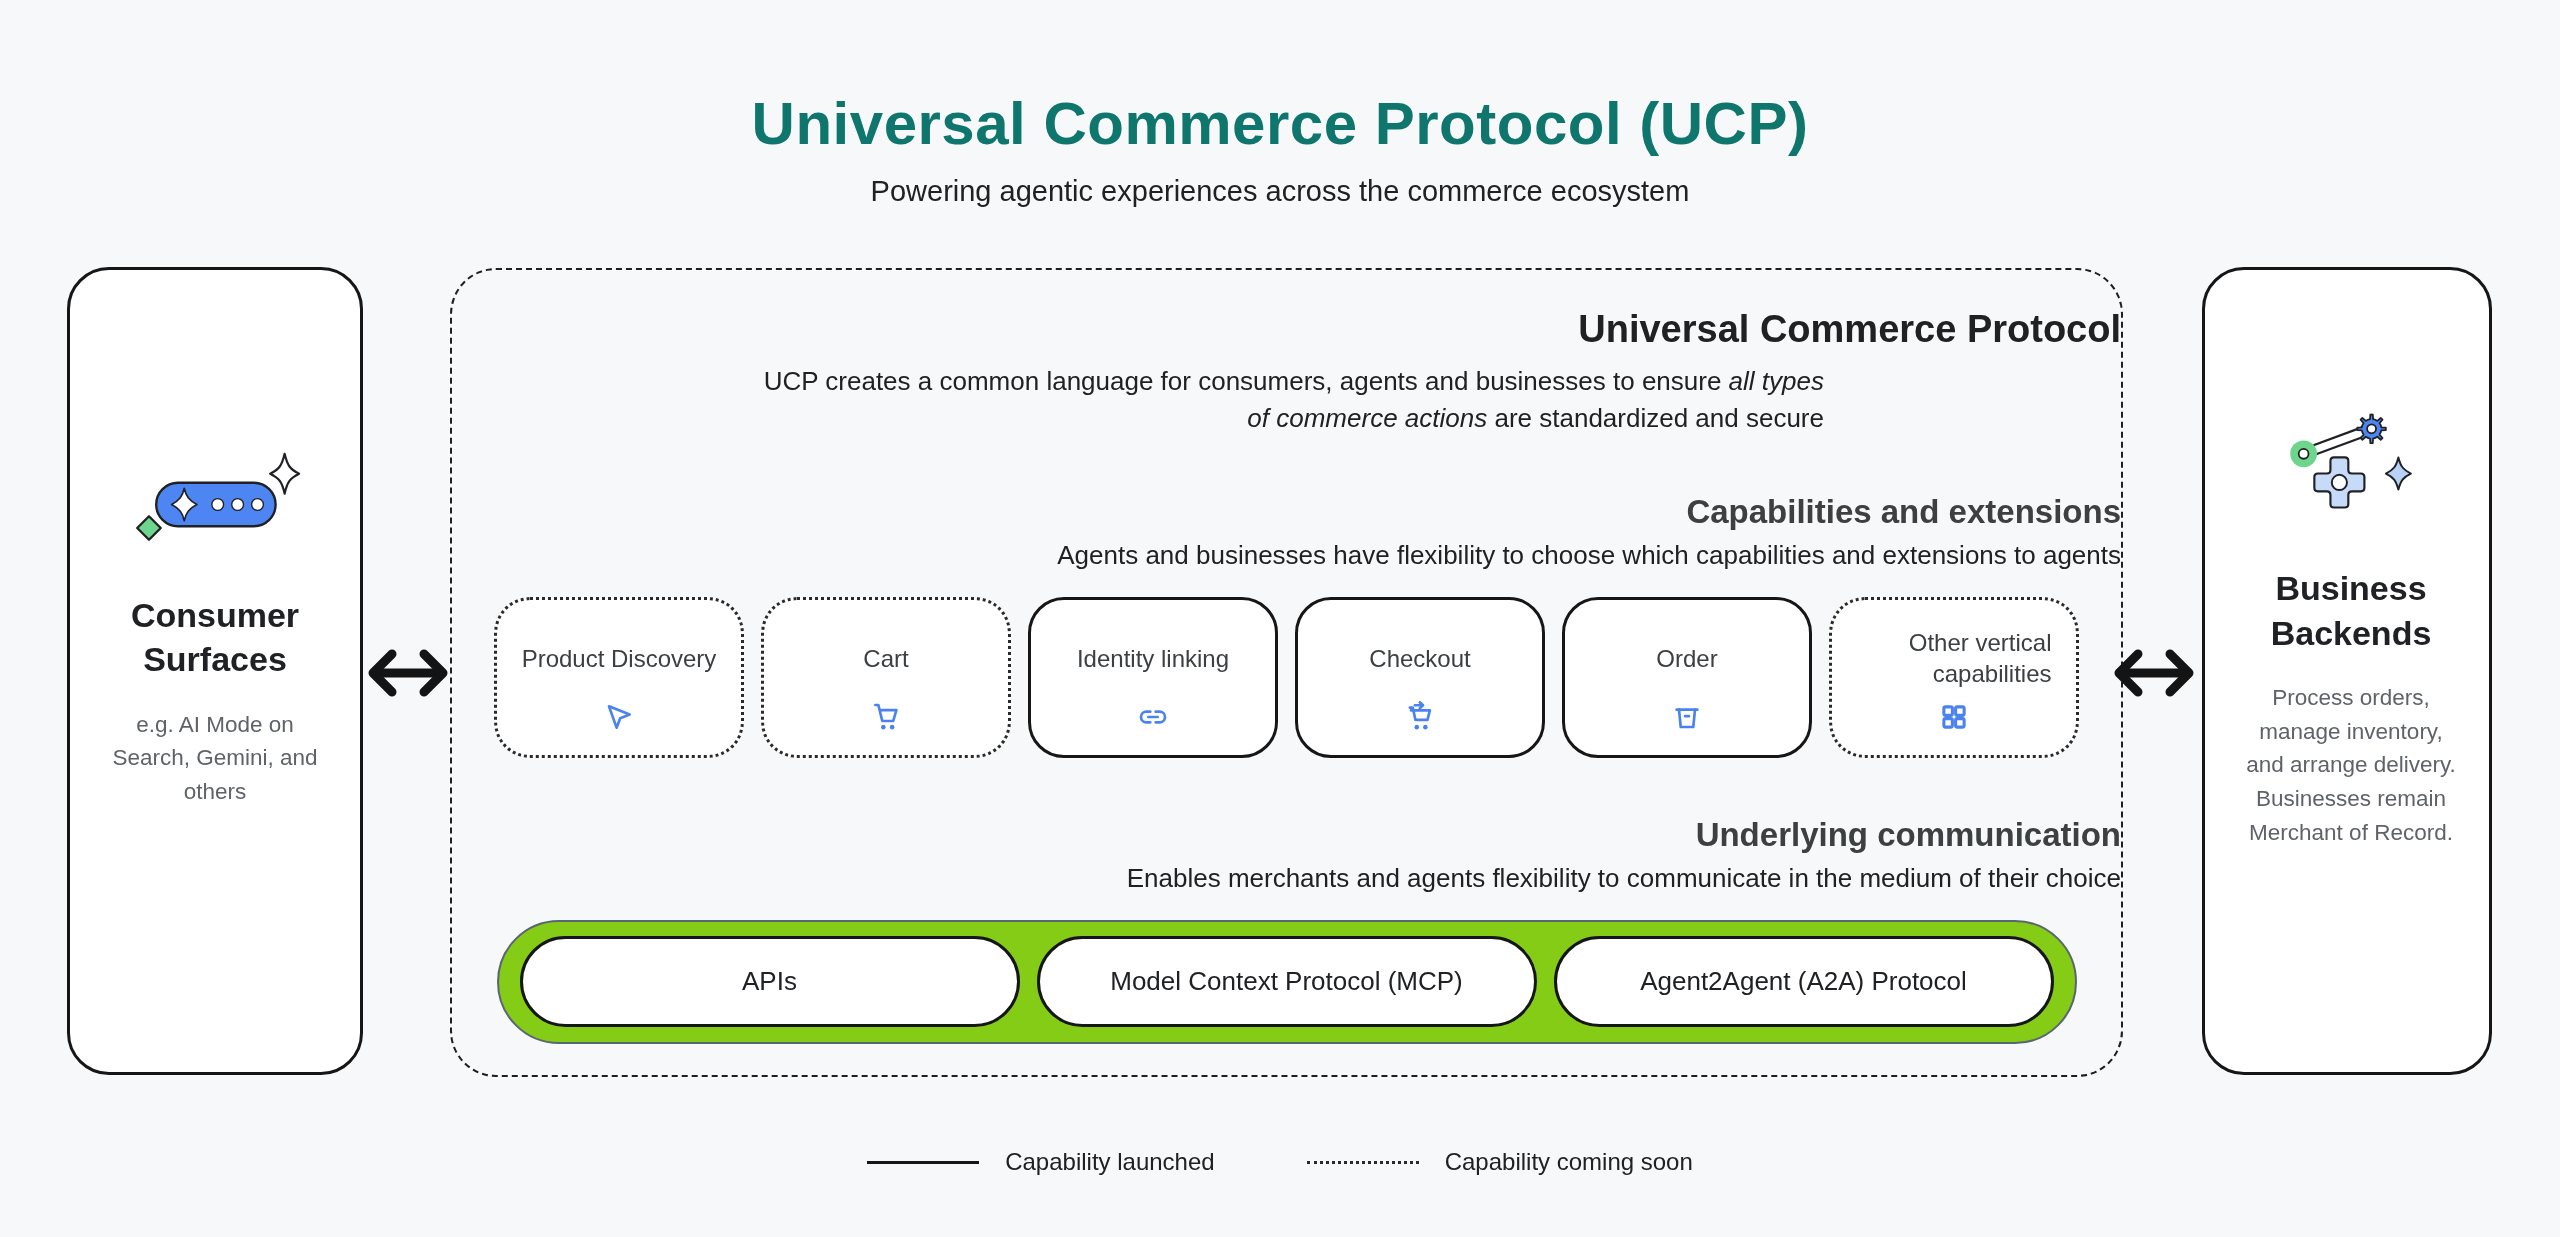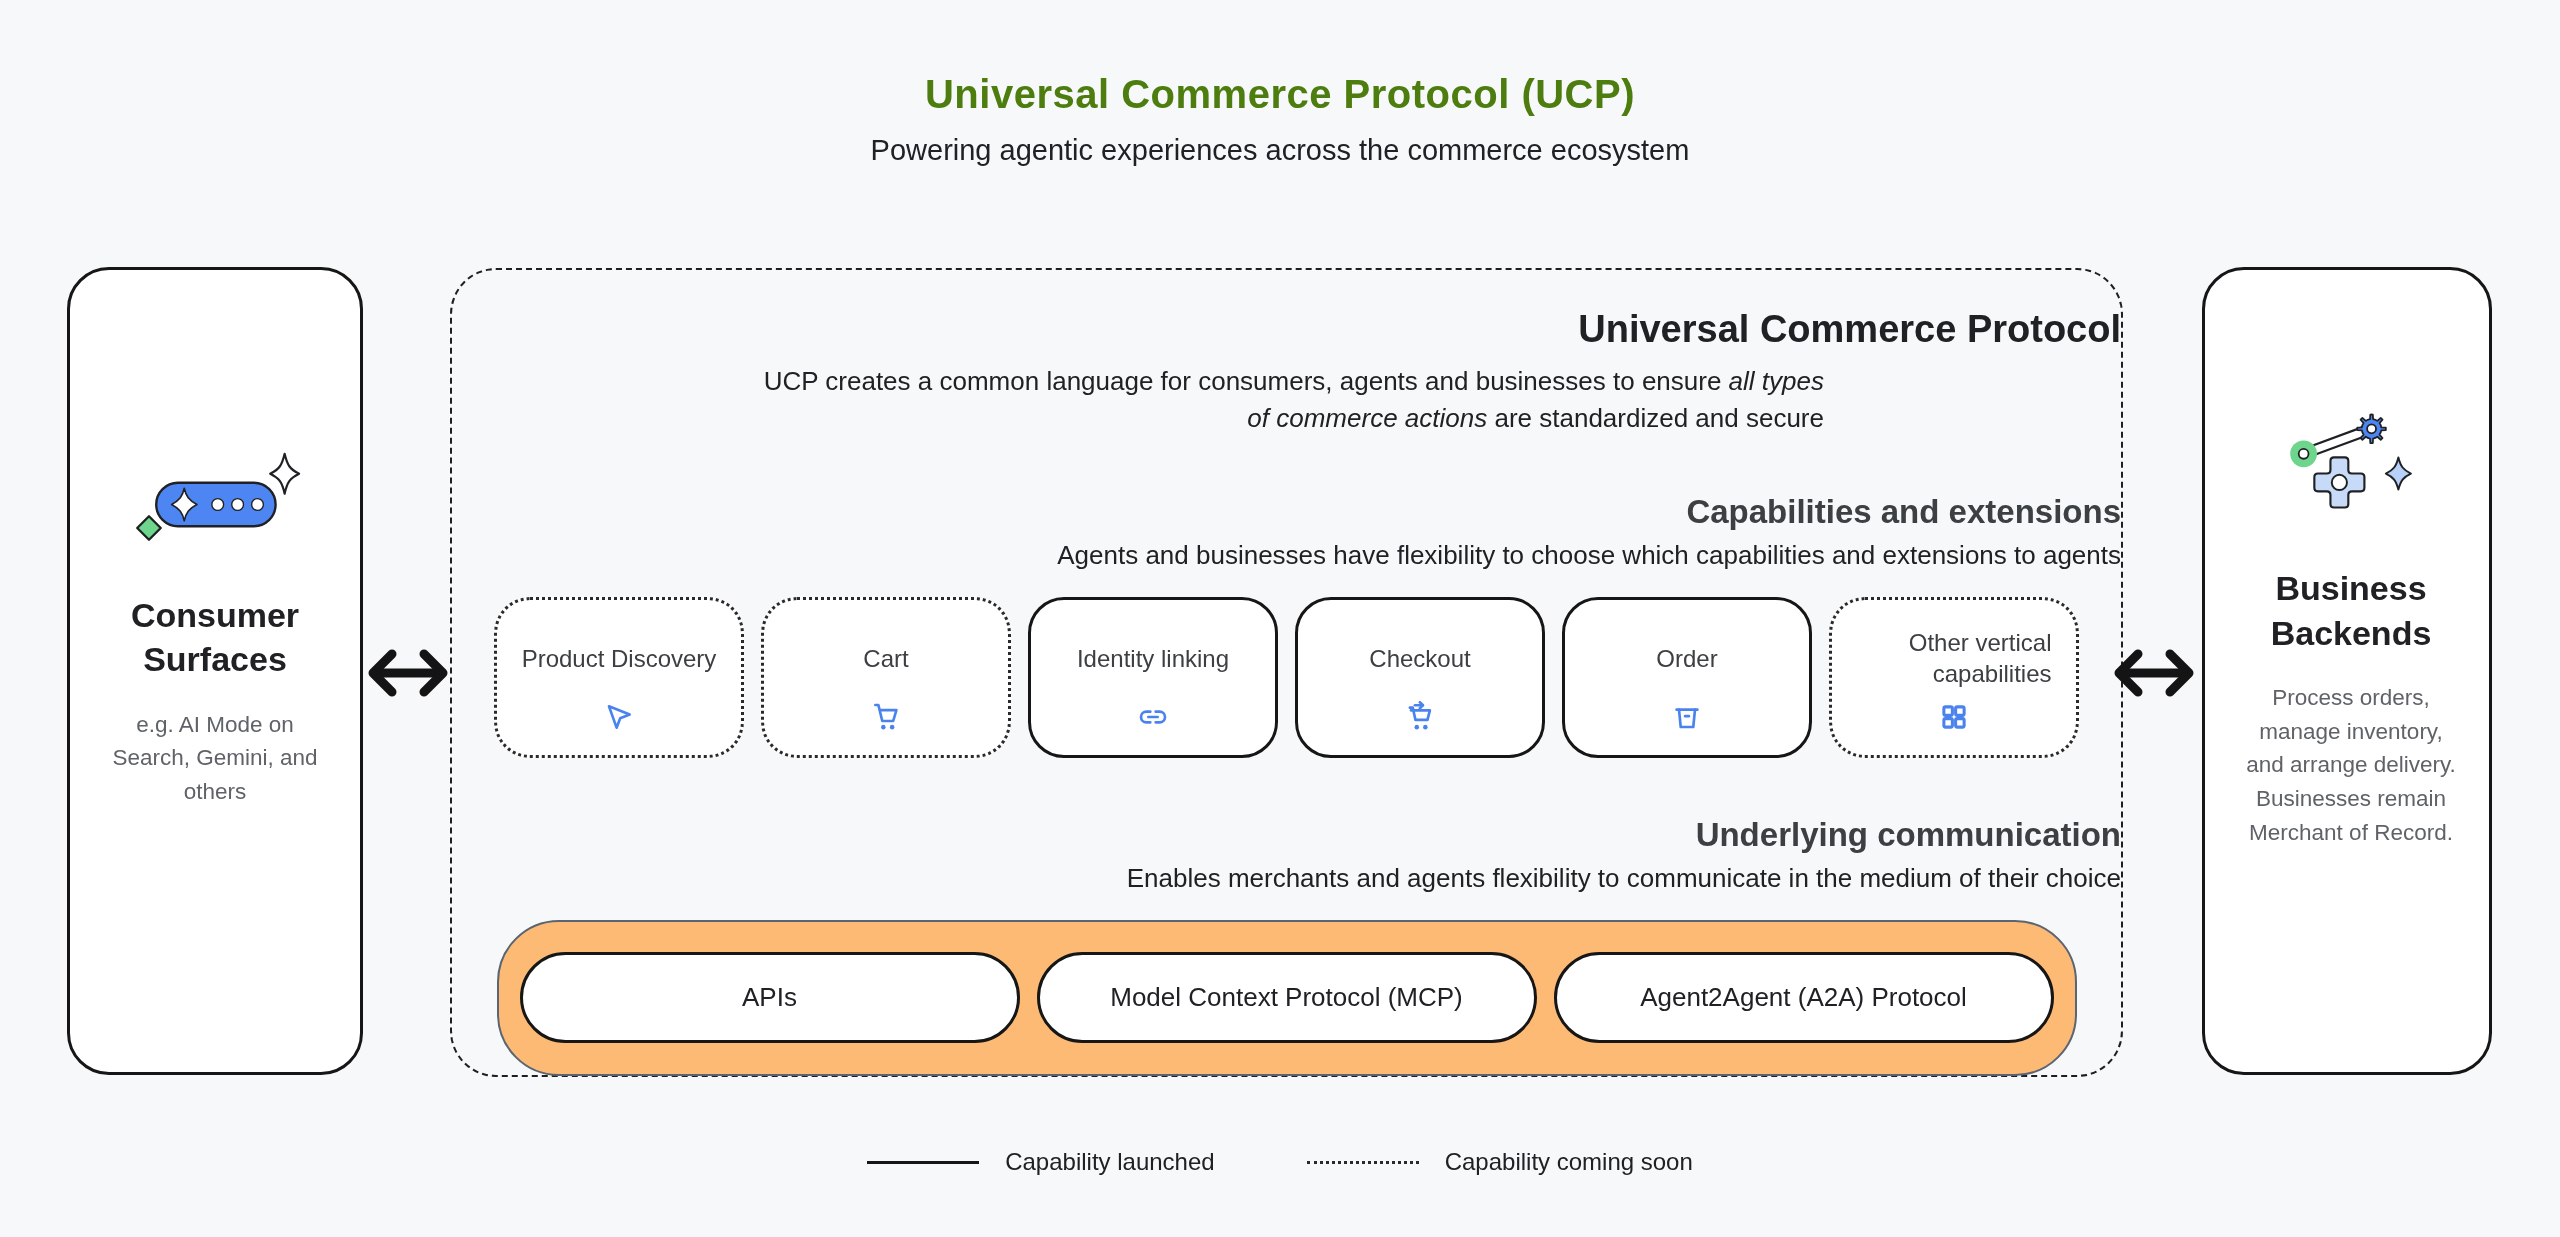--- a/index.html
+++ b/index.html
@@ -10,21 +10,21 @@
   }
   #canvas{
     position:relative;
     width:2560px;height:1237px;
     background:#f7f8f9;
     overflow:hidden;
   }
 
   
   .header{position:absolute;top:72px;left:0;width:2560px;text-align:center;}
-  .page-title{font-size:40px;font-weight:700;letter-spacing:.5px;color:#4d7c0f;line-height:1.1;}
+  .page-title{font-size:60px;font-weight:700;letter-spacing:.5px;color:#0f766e;line-height:1.1;margin-top:19px;}
   .page-subtitle{margin-top:18px;font-size:29px;font-weight:400;color:#202124;}
 
   
   .side-box{
     position:absolute;top:267px;height:808px;
     background:#ffffff;border:3px solid #161616;border-radius:42px;
     box-sizing:border-box;
     display:flex;flex-direction:column;align-items:center;justify-content:center;
     padding-bottom:90px;text-align:center;
   }
@@ -66,22 +66,22 @@
   .cap-card.coming{border:3px dotted #2a2a2a;}
   .cap-label{
     display:flex;align-items:center;justify-content:center;
     height:78px;max-width:195px;font-size:24px;color:#3c4043;line-height:1.3;
   }
   .cap-icon{height:34px;margin-top:4px;}
   .cap-icon svg{display:block;width:32px;height:32px;}
 
   
   .protocols{
-    margin:26px auto 0;width:1580px;height:156px;box-sizing:border-box;
-    background:#fdba74;border:2.5px solid #5b6472;border-radius:62px;
+    margin:26px auto 0;width:1580px;height:124px;box-sizing:border-box;
+    background:#84cc16;border:2.5px solid #5b6472;border-radius:62px;
     display:flex;align-items:center;justify-content:center;gap:17px;
   }
   .protocol-pill{
     width:500px;height:91px;box-sizing:border-box;background:#ffffff;
     border:3px solid #161616;border-radius:46px;
     display:flex;align-items:center;justify-content:center;
     font-size:26px;font-weight:500;color:#202124;
   }
 
   

